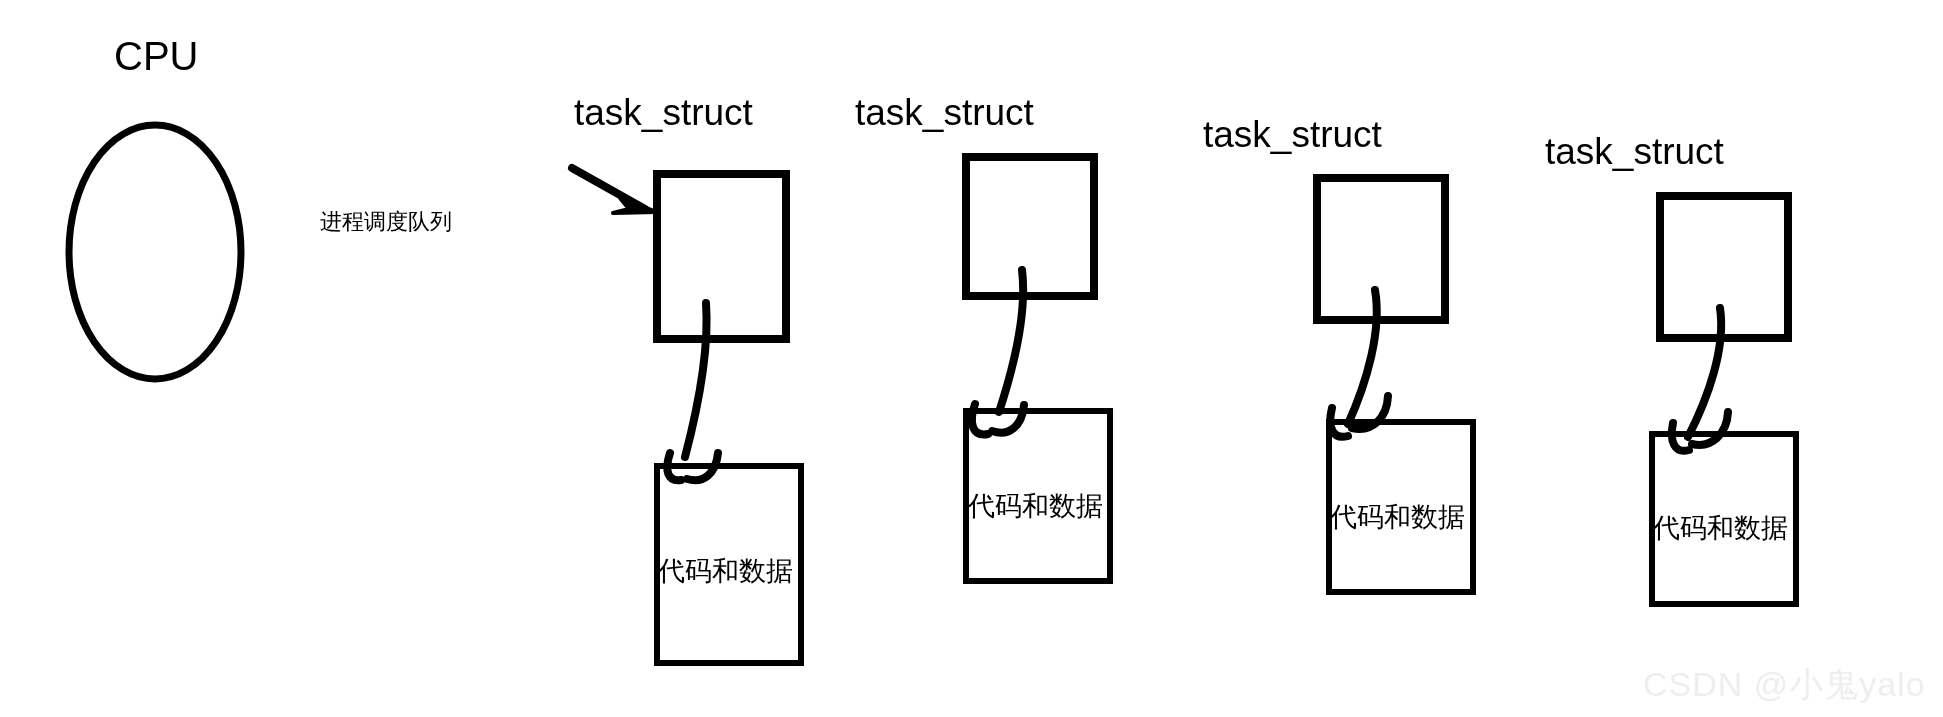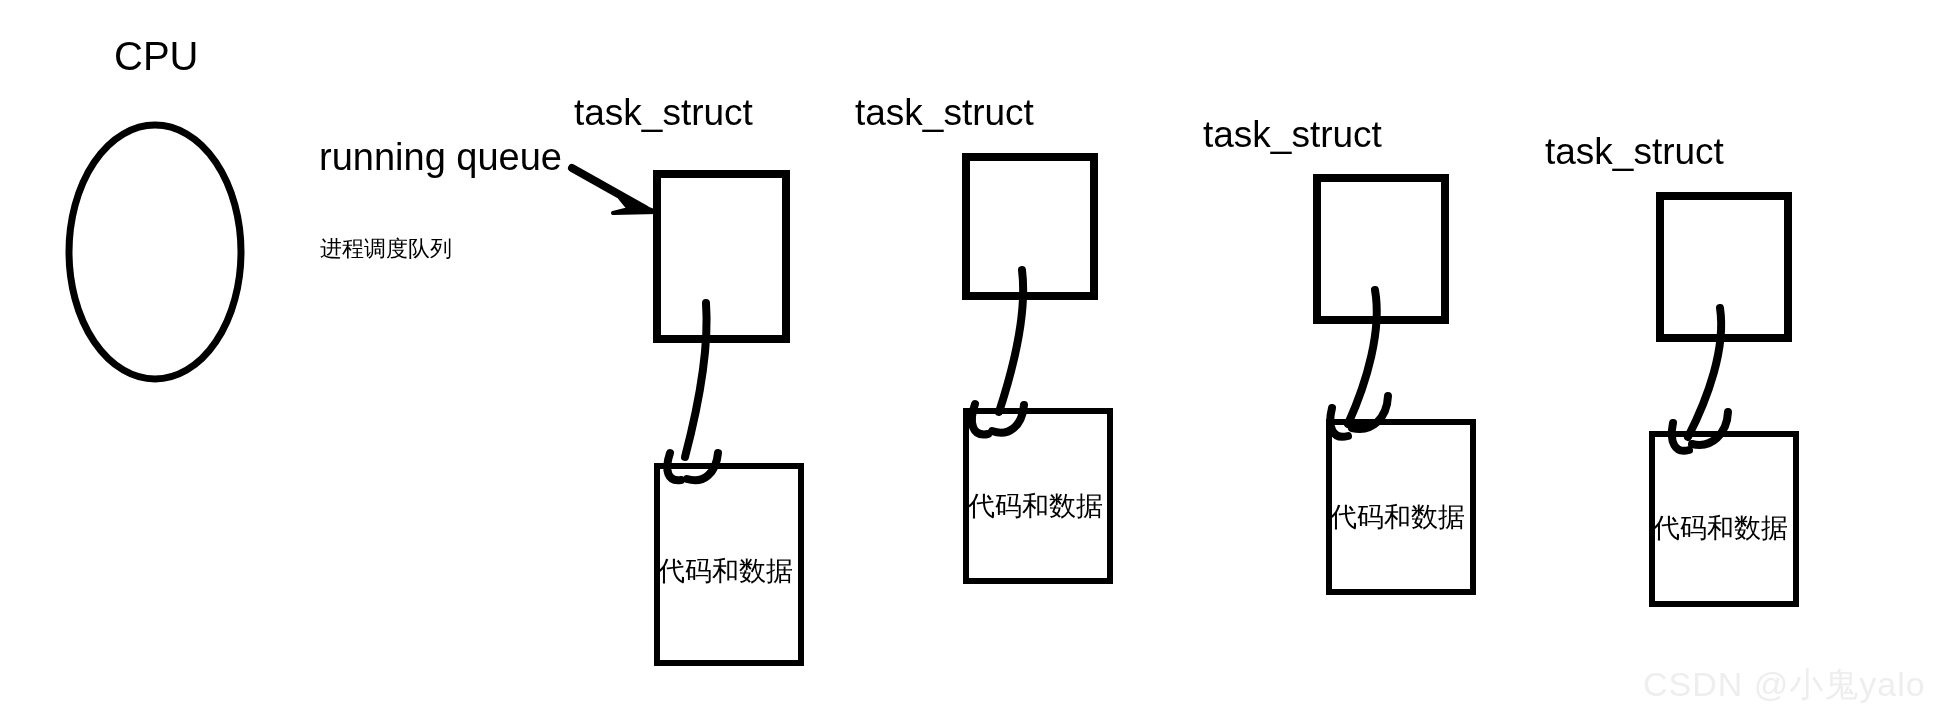--- a/index.html
+++ b/index.html
@@ -92,23 +92,22 @@
       <path d="M 1720 308 C 1726 348, 1708 398, 1688 437" fill="none" stroke="#000000" stroke-width="8" stroke-linecap="round"></path>
       <path d="M 1673 423 C 1669 442, 1675 454, 1689 450" fill="none" stroke="#000000" stroke-width="8" stroke-linecap="round"></path>
       <path d="M 1728 412 C 1727 433, 1712 449, 1692 444" fill="none" stroke="#000000" stroke-width="8" stroke-linecap="round"></path>
     </g>
     <rect x="1652" y="434" width="144" height="170" fill="none" stroke="#000000" stroke-width="6"></rect>
 
   </svg>
 
   <div class="lbl lbl-cpu" style="left:114px; top:36px;text-align:right;">CPU</div>
 
-  <div class="lbl lbl-runq" style="left:319px; top:138px;">running queue</div>
 
-  <div class="lbl lbl-runq-cn" style="left:320px; top:238px;">进程调度队列</div>
+  <div class="lbl lbl-runq-cn" style="left:320px; top:211px;">进程调度队列</div>
 
   <div class="lbl lbl-task" style="left:574px; top:94px;">task_struct</div>
   <div class="lbl lbl-task" style="left:855px; top:94px;">task_struct</div>
   <div class="lbl lbl-task" style="left:1203px; top:116px;">task_struct</div>
   <div class="lbl lbl-task" style="left:1545px; top:133px;">task_struct</div>
 
   <div class="lbl lbl-codedata" style="left:658px; top:558px;">代码和数据</div>
   <div class="lbl lbl-codedata" style="left:968px; top:493px;">代码和数据</div>
   <div class="lbl lbl-codedata" style="left:1330px; top:504px;">代码和数据</div>
   <div class="lbl lbl-codedata" style="left:1653px; top:515px;">代码和数据</div>

